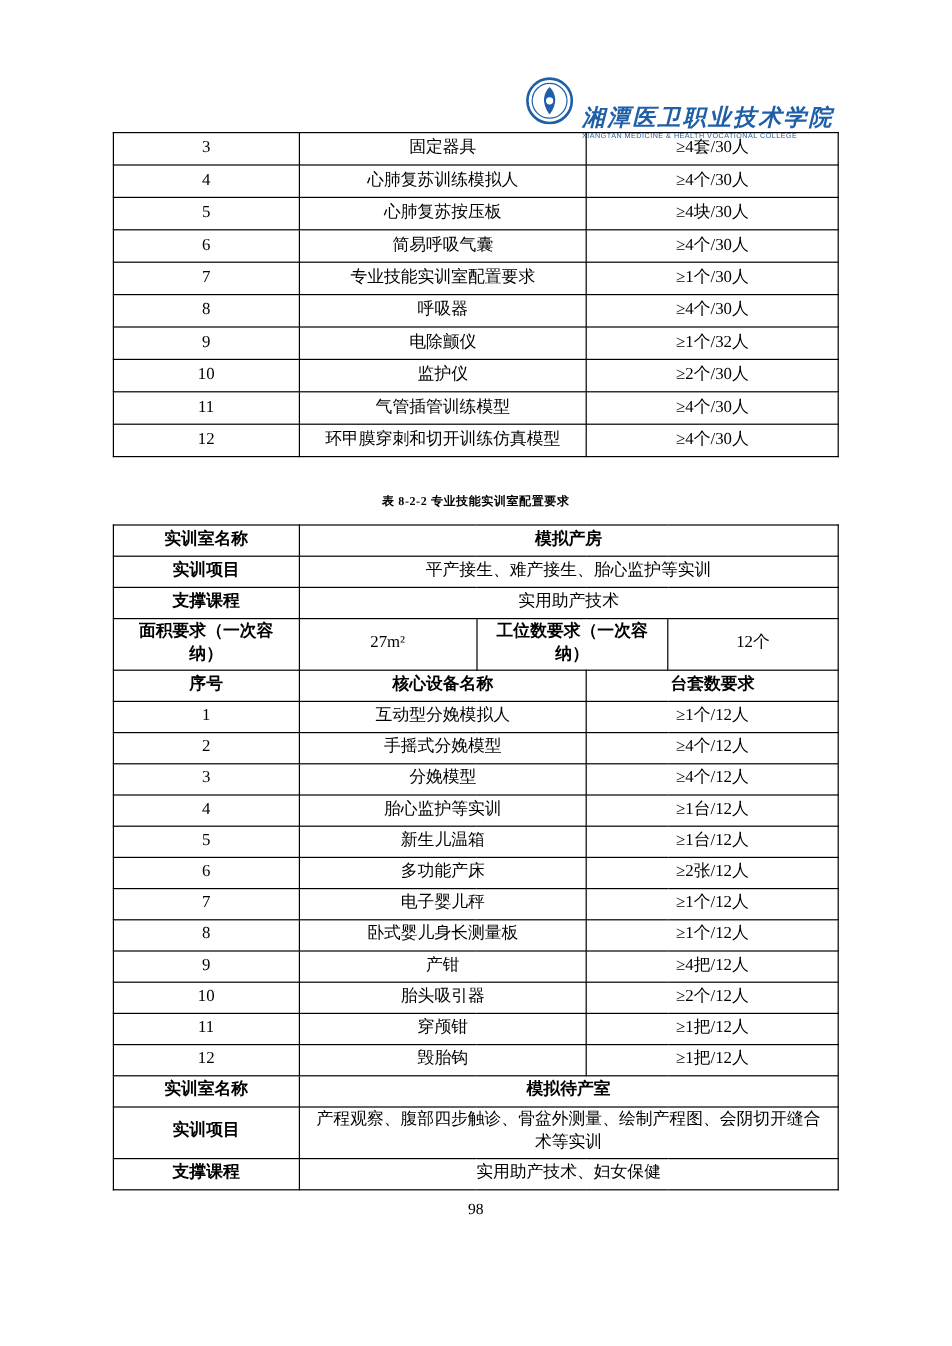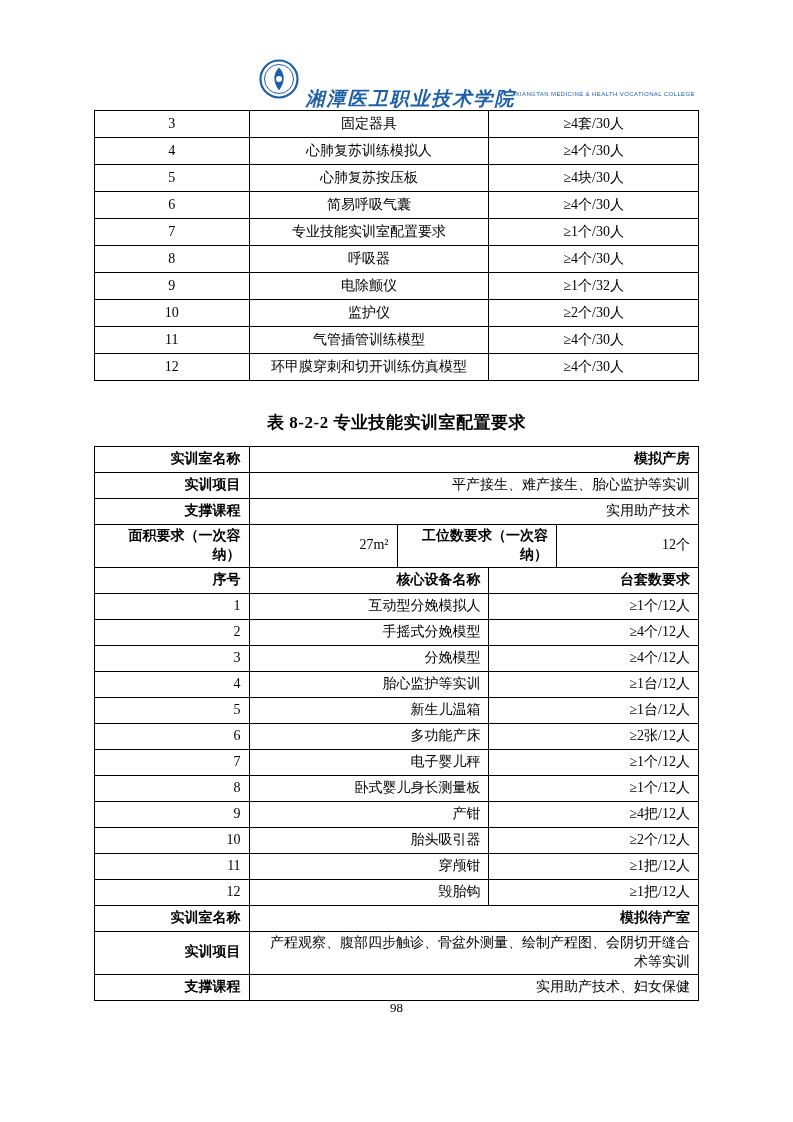--- a/index.html
+++ b/index.html
@@ -18,21 +18,21 @@
   
   .logo {
     position: absolute;
     top: 50px;
     right: 98px;
     display: flex;
     align-items: center;
     gap: 7px;
   }
   .logo-emblem { width: 40px; height: 40px; flex: 0 0 auto; }
-  .logo-text { display: flex; line-height: 1.05; margin-top: 39px; }
+  .logo-text { display: flex; flex-direction: column; line-height: 1.05; margin-top: 39px; }
   .logo-cn {
     font-size: 19px;
     font-weight: bold;
     color: #1f5fa8;
     letter-spacing: 2px;
     font-style: italic;
     white-space: nowrap;
   }
   .logo-en {
     font-size: 6px;
@@ -57,28 +57,28 @@
   }
   td {
     border: 1px solid #000;
     text-align: center;
     vertical-align: middle;
     font-size: 14px;
     padding: 2px 8px;
     line-height: 1.35;
   }
   .t1 td { height: 27px; }
-  .t2 td { height: 26px; text-align: right; }
+  .t2 td { height: 26px; }
   .b { font-weight: bold; }
 
   .caption {
     margin: 30px 0 12px 0;
     text-align: center;
     font-weight: bold;
-    font-size: 17px;
+    font-size: 10px;
     letter-spacing: 0.5px;
   }
 
   .pagenum {
     position: absolute;
     top: 1000px;
     left: 0;
     width: 100%;
     text-align: center;
     font-size: 13px;

